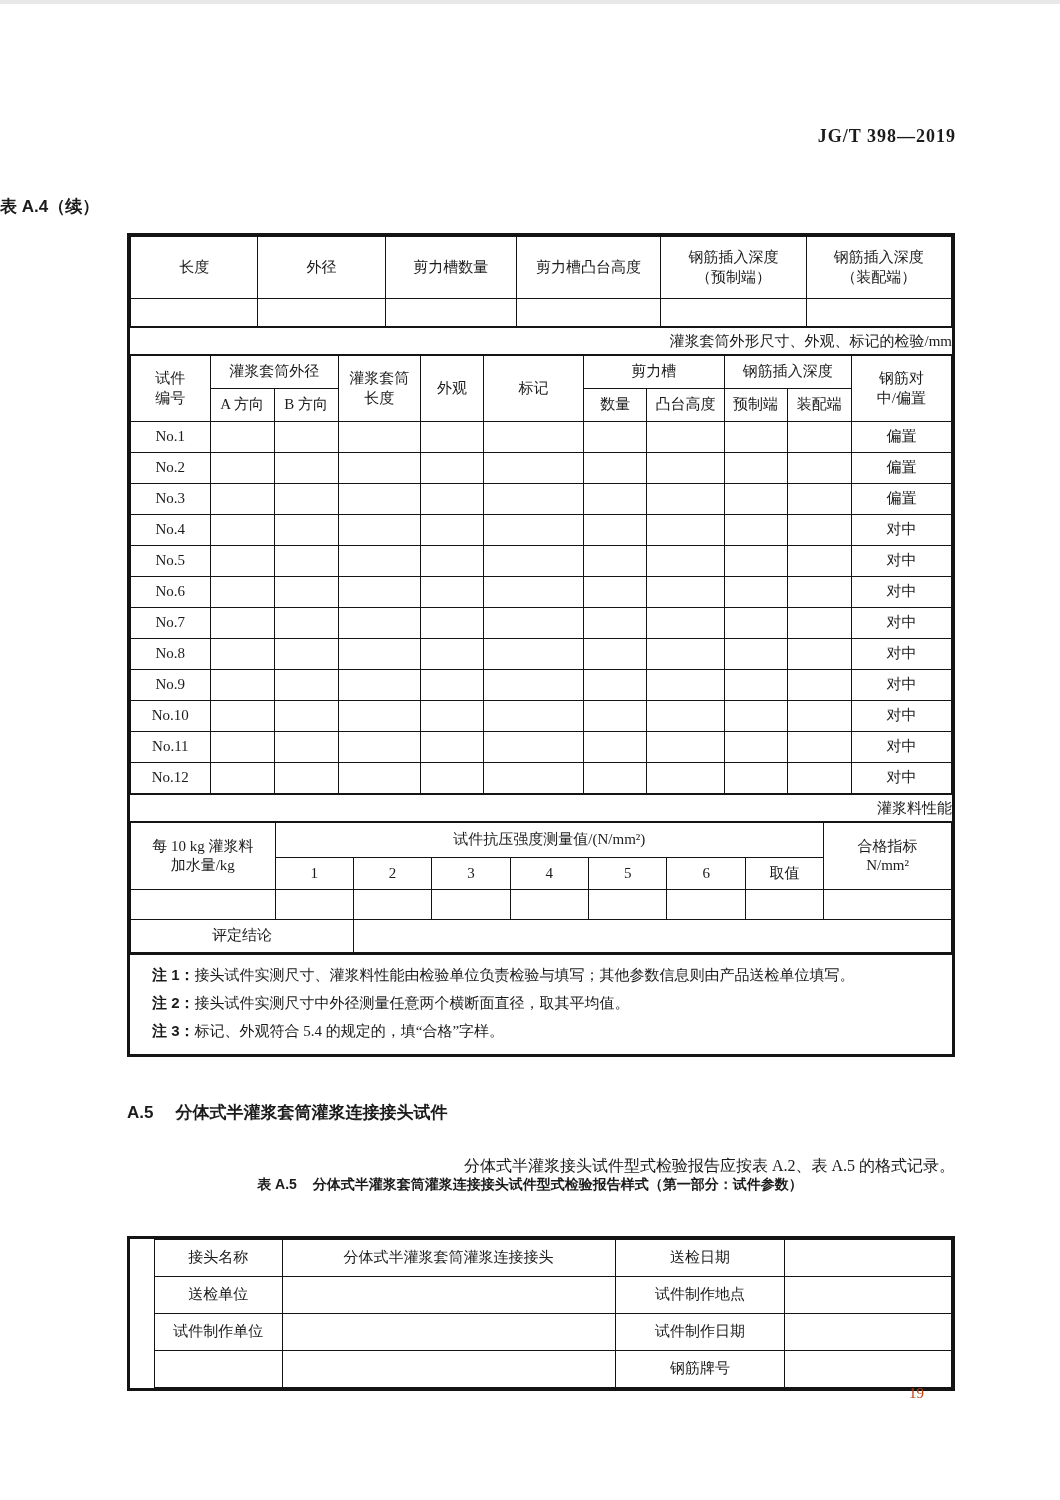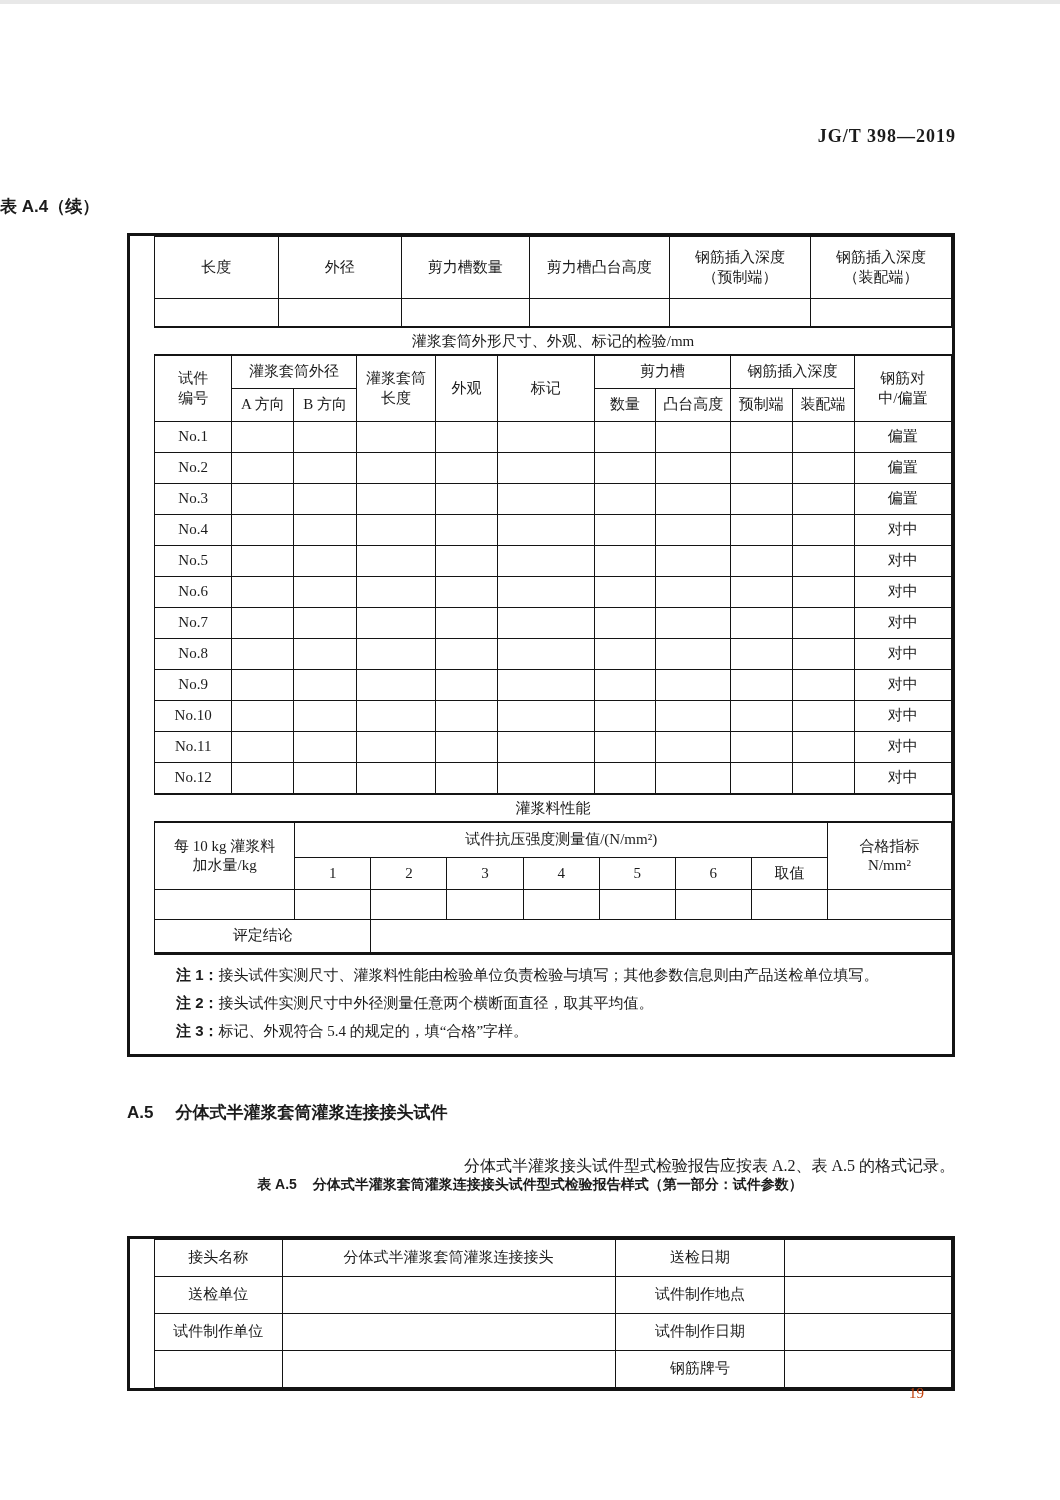--- a/index.html
+++ b/index.html
@@ -16,31 +16,31 @@
   }
   .a4-title {
     position: absolute; top: 191px; left: 0; width: 100%;
     text-align: left; font-size: 17px; font-weight: 700;
     font-family: "Liberation Sans", "DejaVu Sans", sans-serif;
   }
   .tbl-wrap {
     position: absolute; left: 127px; width: 828px;
     border: 3px solid #141414; background: #fff;
   }
-  .a4-wrap { top: 229px; padding-left: 24px; }
+  .a4-wrap { top: 229px; }
   .a5-table-wrap { top: 1232px; padding-left: 24px; }
   table { width: 100%; border-collapse: collapse; table-layout: fixed; }
   td {
     border: 1px solid #141414; text-align: center; vertical-align: middle;
     font-size: 15px; line-height: 1.3; padding: 2px 3px;
     white-space: pre-line; overflow: hidden;
   }
   .band {
     border-top: 1px solid #141414; border-bottom: 1px solid #141414;
-    height: 28px; line-height: 26px; text-align: center; font-size: 15px;
+    height: 28px; line-height: 26px; text-align: right; font-size: 15px;
   }
   .t1 td { height: 62px; }
   .t1 tr.empty td { height: 28px; }
   .t2 tr.hdr td { height: 33px; }
   .t2 tr.body-row td { height: 31px; }
   .t3 tr.r1 td { height: 35px; }
   .t3 tr.r2 td { height: 32px; }
   .t3 tr.r3 td { height: 30px; }
   .t3 tr.r4 td { height: 33px; }
   .notes {

